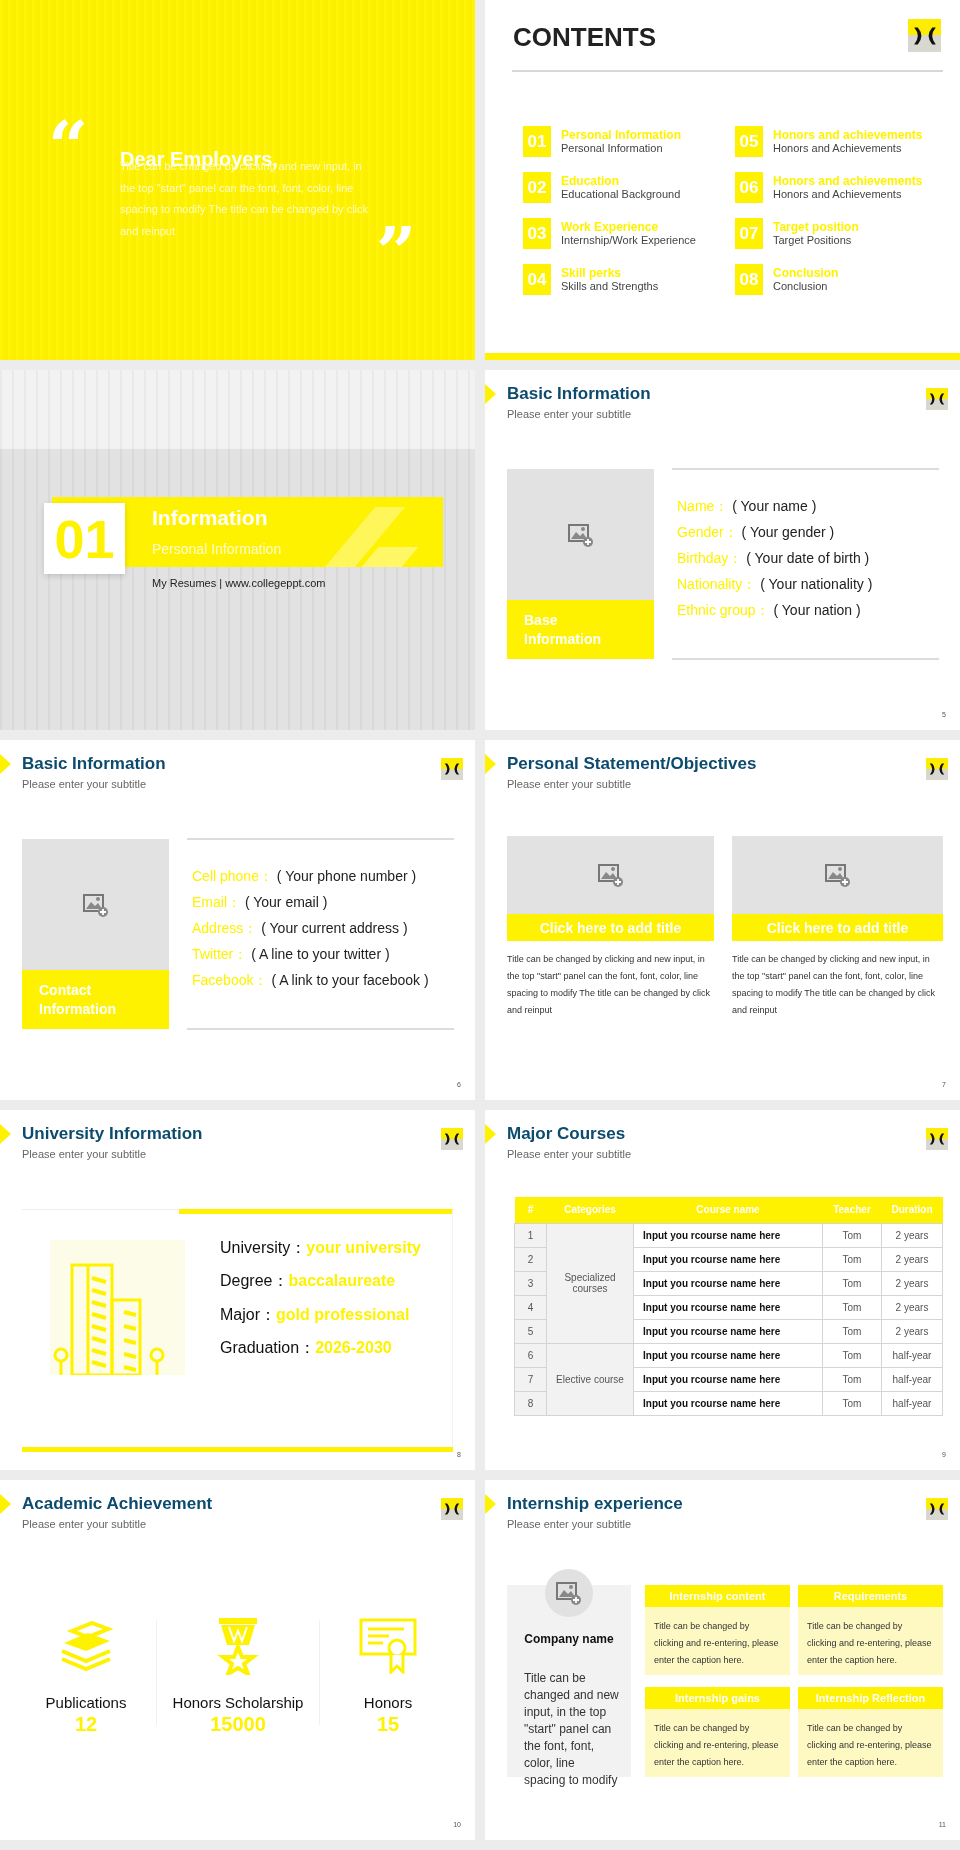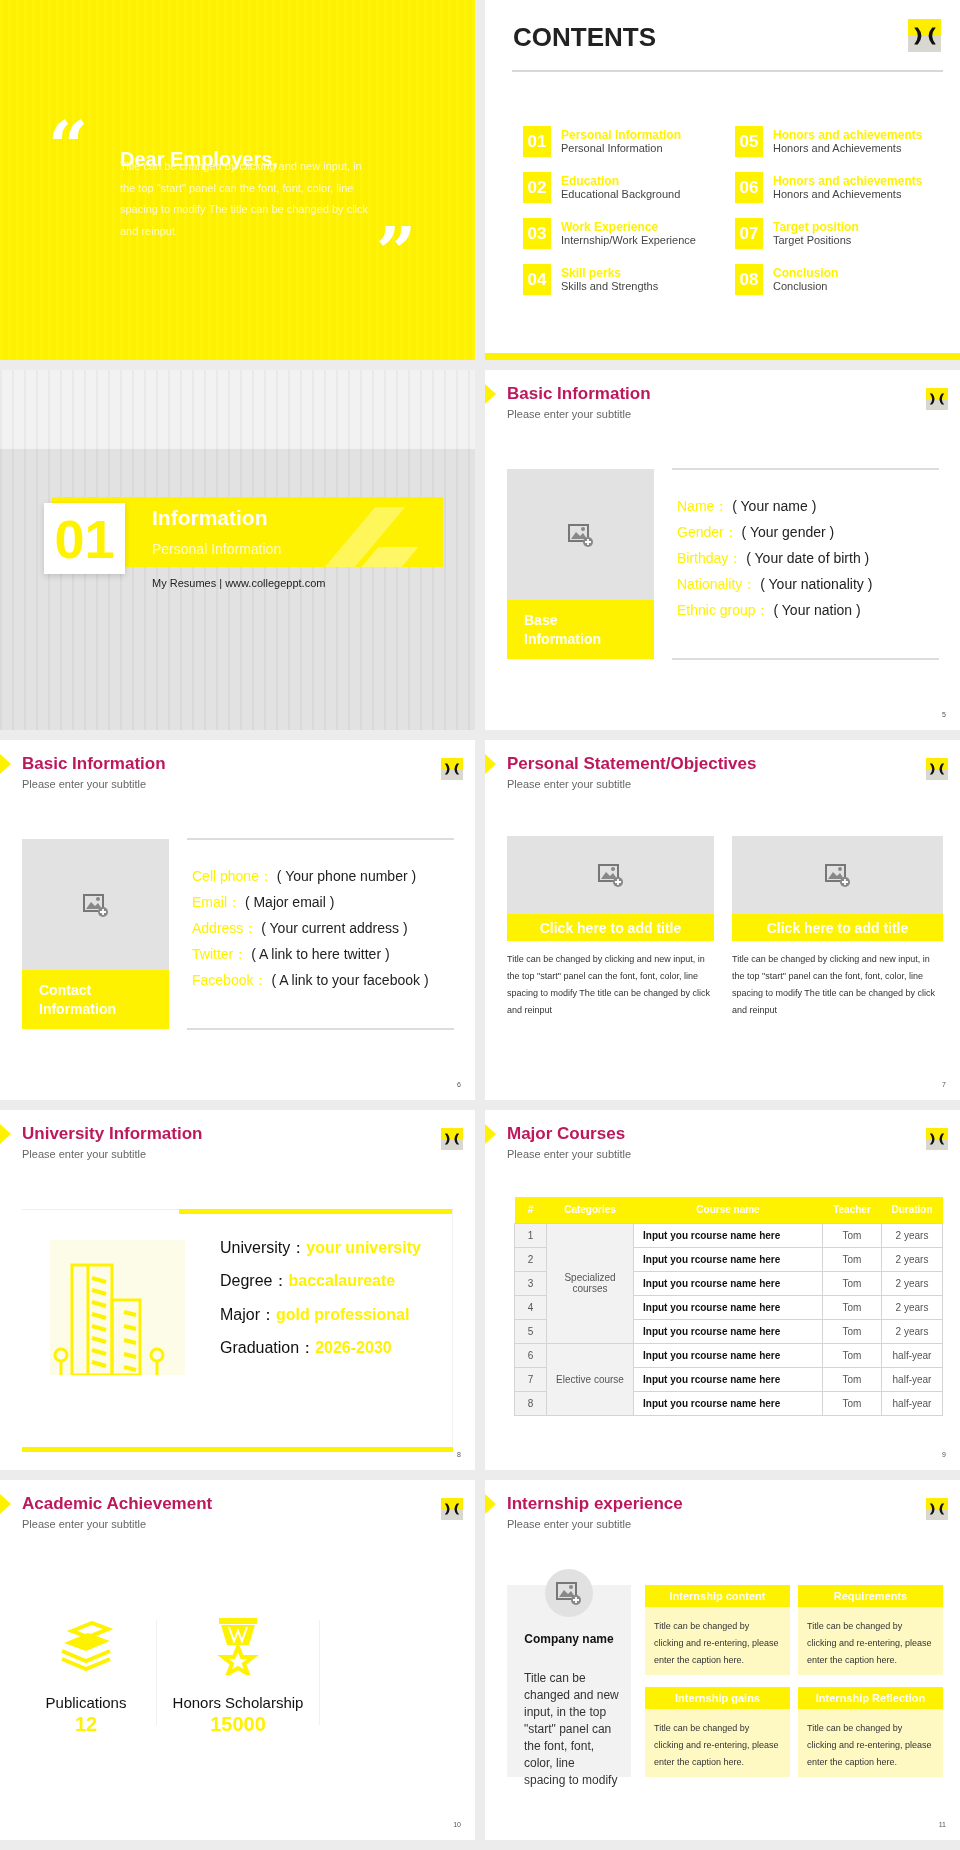--- a/index.html
+++ b/index.html
@@ -3,21 +3,21 @@
 <meta charset="utf-8">
 <style>
   * { box-sizing: border-box; margin: 0; padding: 0; }
   body { width: 960px; height: 1850px; background: #ececec; font-family: "Liberation Sans", sans-serif; position: relative; overflow: hidden; }
   .slide { position: absolute; width: 475px; height: 360px; background: #fff; overflow: hidden; }
   .c0 { left: 0; } .c1 { left: 485px; }
   .r0 { top: 0; } .r1 { top: 370px; } .r2 { top: 740px; } .r3 { top: 1110px; } .r4 { top: 1480px; }
   .logo { position: absolute; width: 22px; height: 22px; background: linear-gradient(#ffed00 0 50%, #d9d8d0 50% 100%); display:flex; align-items:center; justify-content:center; }
   .logo svg { width: 16px; height: 14px; }
   .hdr-arrow { position: absolute; left: 0; top: 14px; width: 0; height: 0; border-top: 10px solid transparent; border-bottom: 10px solid transparent; border-left: 11px solid #fff200; }
-  .hdr-title { position: absolute; left: 22px; top: 14px; font-size: 17px; font-weight: bold; color: #be185d; white-space: nowrap; }
+  .hdr-title { position: absolute; left: 22px; top: 14px; font-size: 17px; font-weight: bold; color: #0c4a6e; white-space: nowrap; }
   .hdr-sub { position: absolute; left: 22px; top: 38px; font-size: 11px; color: #666; }
   .pageno { position: absolute; right: 14px; bottom: 12px; font-size: 7px; color: #555; }
   .imgph { background: #e3e2e2; display: flex; align-items: center; justify-content: center; }
   .imgph svg { width: 26px; height: 26px; }
 
   
   .s1 { background: #fff300; }
   .s1 .bgtex { position:absolute; inset:0; background: repeating-linear-gradient(90deg, rgba(255,255,255,0.05) 0 3px, rgba(0,0,0,0.02) 3px 8px); opacity: .6; }
   .s1 .q1 { position:absolute; left: 48px; top: 112px; font-size: 70px; font-weight: bold; color: #fff; line-height: 1; font-family: "DejaVu Serif", serif; }
   .s1 .q2 { position:absolute; left: 376px; top: 218px; font-size: 70px; font-weight: bold; color: #fff; line-height: 1; font-family: "DejaVu Serif", serif; }
@@ -232,23 +232,23 @@
           <path d="M3 17 L8 10 L12 14 L15 11 L19 17 Z" fill="#888"></path>
           <circle cx="15" cy="7" r="2" fill="#888"></circle>
           <circle cx="20" cy="20" r="5" fill="#888"></circle>
           <path d="M20 17 V23 M17 20 H23" stroke="#fff" stroke-width="1.8"></path>
         </svg>
     </div>
     <div class="lbl"><span>Contact</span><br><span>Information</span></div>
   </div>
   <div class="info-lines">
     <div class="info-row" style="top:28px"><span class="k">Cell phone：</span> <span class="v">( Your phone number )</span></div>
-    <div class="info-row" style="top:54px"><span class="k">Email：</span> <span class="v">( Major email )</span></div>
+    <div class="info-row" style="top:54px"><span class="k">Email：</span> <span class="v">( Your email )</span></div>
     <div class="info-row" style="top:80px"><span class="k">Address：</span> <span class="v">( Your current address )</span></div>
-    <div class="info-row" style="top:106px"><span class="k">Twitter：</span> <span class="v">( A link to here twitter )</span></div>
+    <div class="info-row" style="top:106px"><span class="k">Twitter：</span> <span class="v">( A line to your twitter )</span></div>
     <div class="info-row" style="top:132px"><span class="k">Facebook：</span> <span class="v">(  A link to your facebook )</span></div>
   </div>
   <div class="pageno">6</div>
 </div>
 
 <div class="slide c1 r2">
   <div class="hdr-arrow"></div>
   <div class="hdr-title">Personal Statement/Objectives</div>
   <div class="hdr-sub">Please enter your subtitle</div>
   <div class="logo" style="right:12px;top:18px">
@@ -437,20 +437,34 @@
           <rect x="2" y="1" width="38" height="6" fill="#fff200"></rect>
           <path d="M4 8 H38 L32 28 H10 Z" fill="#fff200"></path>
           <path d="M12 10 L17 24 L21 14 L25 24 L30 10" stroke="#fff" stroke-width="2" fill="none"></path>
           <path d="M21 30 L25 40 L36 40 L27 47 L31 57 L21 51 L11 57 L15 47 L6 40 L17 40 Z" fill="none" stroke="#fff200" stroke-width="4"></path>
         </svg>
       </div>
     <div class="lab">Honors Scholarship</div>
     <div class="val">15000</div>
   </div>
   <div class="ach-div" style="left:319px"></div>
+  <div class="ach" style="left:313px">
+    <div class="icon">
+        <svg width="58" height="56" viewBox="0 0 58 56">
+          <rect x="2" y="2" width="54" height="34" fill="none" stroke="#fff200" stroke-width="3"></rect>
+          <line x1="9" y1="11" x2="45" y2="11" stroke="#fff200" stroke-width="3"></line>
+          <line x1="9" y1="18" x2="30" y2="18" stroke="#fff200" stroke-width="3"></line>
+          <line x1="9" y1="25" x2="24" y2="25" stroke="#fff200" stroke-width="3"></line>
+          <circle cx="38" cy="30" r="8" fill="#fff" stroke="#fff200" stroke-width="3"></circle>
+          <path d="M32 37 V54 L38 48 L44 54 V37" fill="#fff" stroke="#fff200" stroke-width="3"></path>
+        </svg>
+      </div>
+    <div class="lab">Honors</div>
+    <div class="val">15</div>
+  </div>
   <div class="pageno">10</div>
 </div>
 
 <div class="slide c1 r4">
   <div class="hdr-arrow"></div>
   <div class="hdr-title">Internship experience</div>
   <div class="hdr-sub">Please enter your subtitle</div>
   <div class="logo" style="right:12px;top:18px">
       <svg viewBox="0 0 20 16">
         <path d="M1 1 Q7 8 1 15 L4 15 Q10 8 4 1 Z M19 1 Q13 8 19 15 L16 15 Q10 8 16 1 Z" fill="#111"></path>

